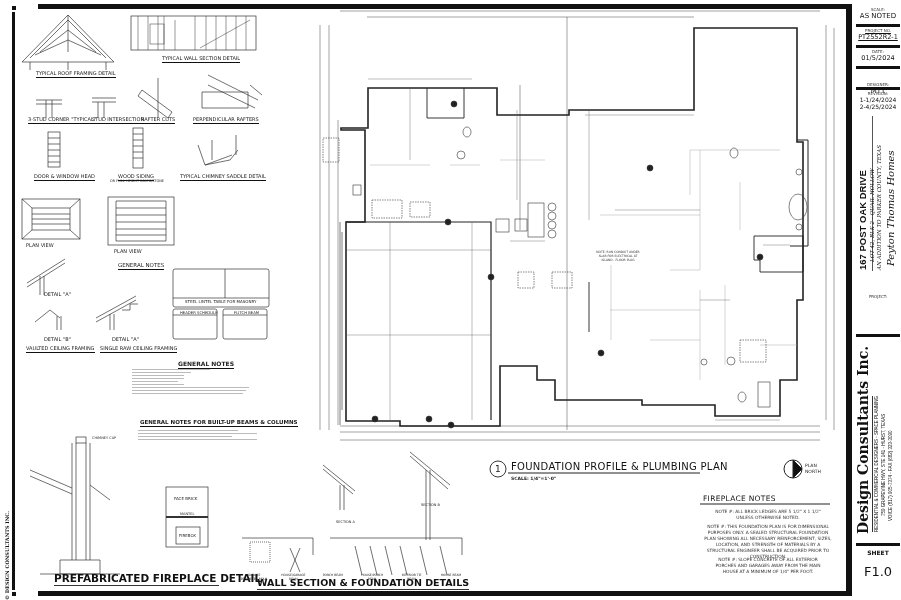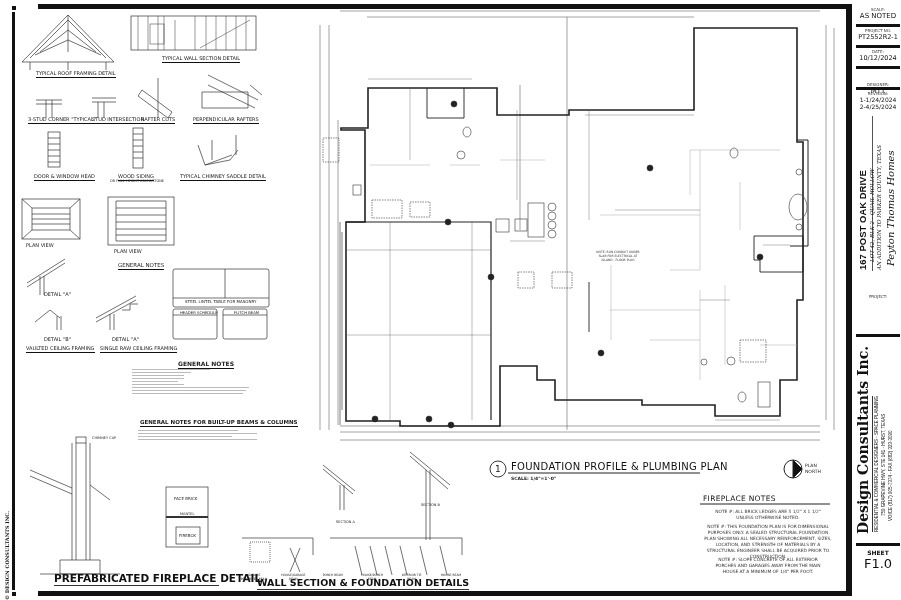--- a/index.html
+++ b/index.html
@@ -275,28 +275,28 @@
 <div class="note" style="left:708px;top:509px;width:120px;">NOTE #: ALL BRICK LEDGES ARE 5 1/2" X 1 1/2" UNLESS OTHERWISE NOTED.</div>
 <div class="note" style="left:704px;top:524px;width:128px;">NOTE #: THIS FOUNDATION PLAN IS FOR DIMENSIONAL PURPOSES ONLY. A SEALED STRUCTURAL FOUNDATION PLAN SHOWING ALL NECESSARY REINFORCEMENT, SIZES, LOCATION, AND STRENGTH OF MATERIALS BY A STRUCTURAL ENGINEER SHALL BE ACQUIRED PRIOR TO CONSTRUCTION.</div>
 <div class="note" style="left:708px;top:557px;width:120px;">NOTE #: SLOPE CONCRETE OF ALL EXTERIOR PORCHES AND GARAGES AWAY FROM THE MAIN HOUSE AT A MINIMUM OF 1/4" PER FOOT.</div>
 
 <div class="tb">
   <div class="tb-field" style="top:3px;">
     <div class="tb-key">SCALE:</div>
     <div class="tb-val">AS NOTED</div>
   </div>
   <div class="tb-bar" style="top:20px;"></div>
-  <div class="tb-field" style="top:24px;">
+  <div class="tb-field" style="top:24px;text-decoration:underline;">
     <div class="tb-key">PROJECT NO.</div>
     <div class="tb-val" style="font-size:6.5px;">PT2552R2-1</div>
   </div>
   <div class="tb-bar" style="top:41px;"></div>
   <div class="tb-field" style="top:45px;">
     <div class="tb-key">DATE:</div>
-    <div class="tb-val" style="font-size:6.5px;">10/12/2024</div>
+    <div class="tb-val" style="font-size:6.5px;">01/5/2024</div>
   </div>
   <div class="tb-bar" style="top:62px;"></div>
   <div class="tb-field" style="top:78px;">
     <div class="tb-key">DESIGNER:</div>
     <div class="tb-val">MTT</div>
   </div>
   <div class="tb-bar" style="top:83px;"></div>
   <div class="tb-field" style="top:87px;">
     <div class="tb-key">REVISION:</div>
     <div class="tb-val" style="font-size:6px;">1-1/24/2024</div>
@@ -315,15 +315,15 @@
   <div class="tb-bar" style="top:330px;"></div>
 
   <div class="vert" style="left:3px;top:530px;font-size:14px;font-family:'DejaVu Serif',serif;font-weight:bold;">Design Consultants Inc.</div>
   <div class="vert" style="left:20px;top:528px;font-size:4.5px;border-top:1px solid #333;padding-top:1px;">RESIDENTIAL &amp; COMMERCIAL DESIGNERS - SPACE PLANNING</div>
   <div class="vert" style="left:29px;top:512px;font-size:4.5px;">759 GRAPEVINE HWY, STE 141 - HURST, TEXAS</div>
   <div class="vert" style="left:36px;top:517px;font-size:4.5px;">VOICE (817) 905-7374 - FAX (682) 323-3090</div>
 
   <div class="tb-bar" style="top:539px;"></div>
   <div class="tb-field" style="top:545px;">
     <div class="tb-key" style="font-size:6px;font-weight:bold;color:#111;">SHEET</div>
-    <div class="tb-val" style="font-size:13px;margin-top:0;">F1.0</div>
+    <div class="tb-val" style="font-size:13px;margin-top:8px;">F1.0</div>
   </div>
 </div>
 
 </body></html>

